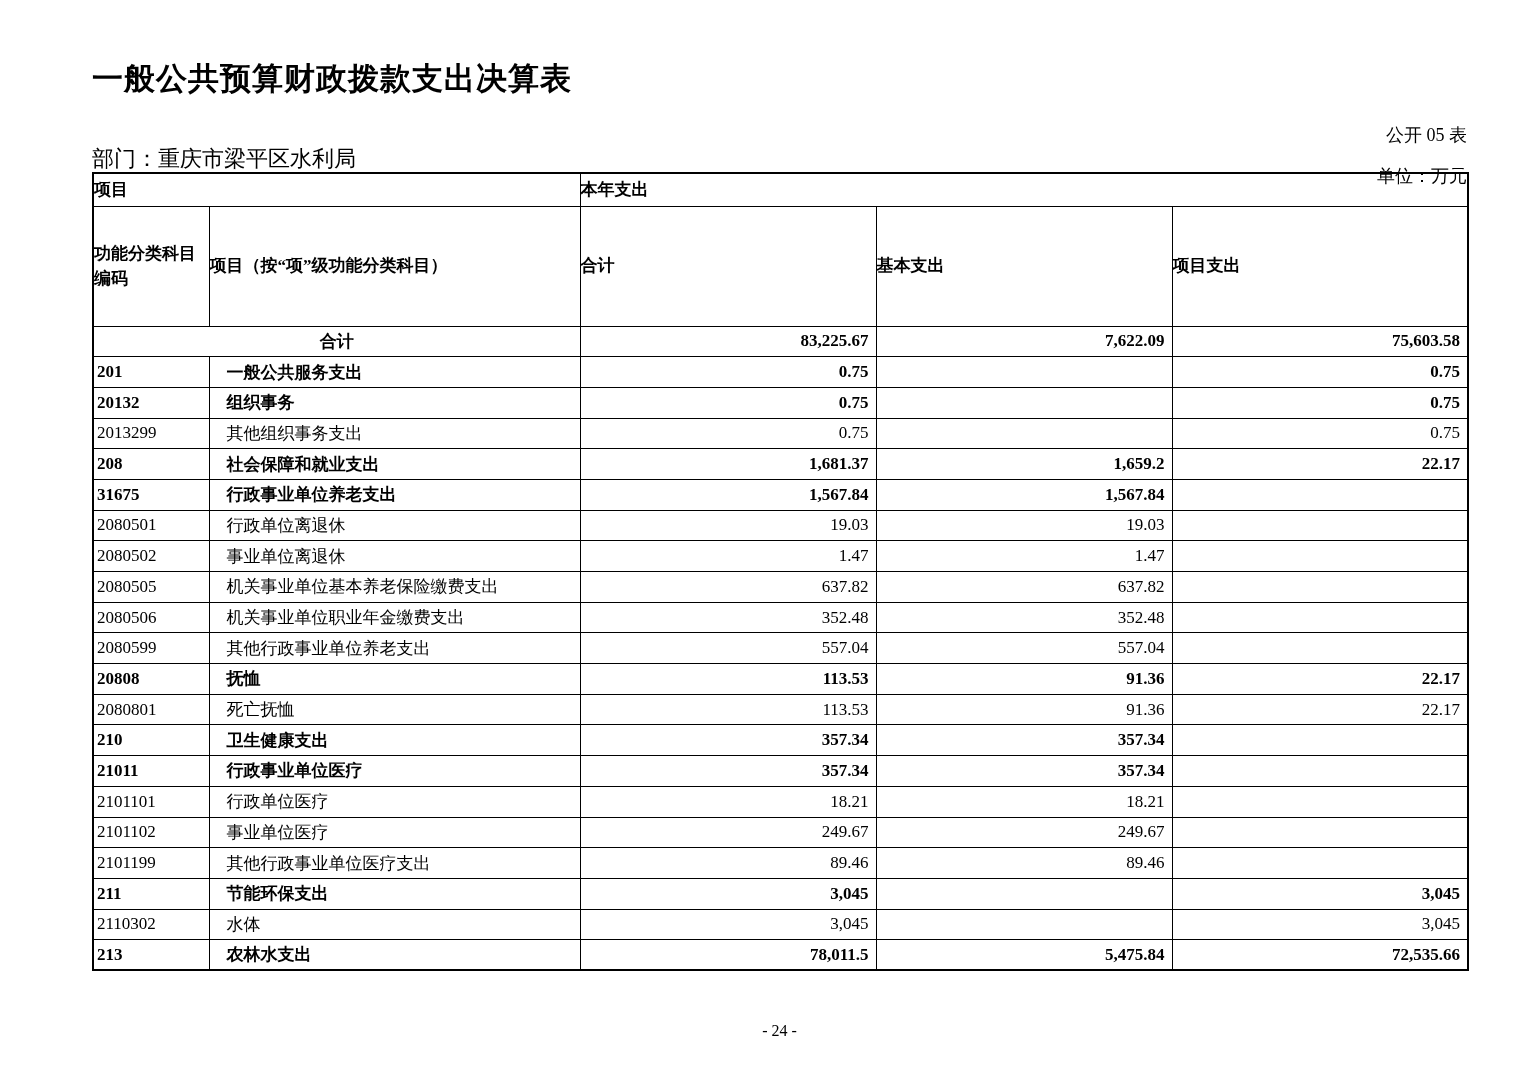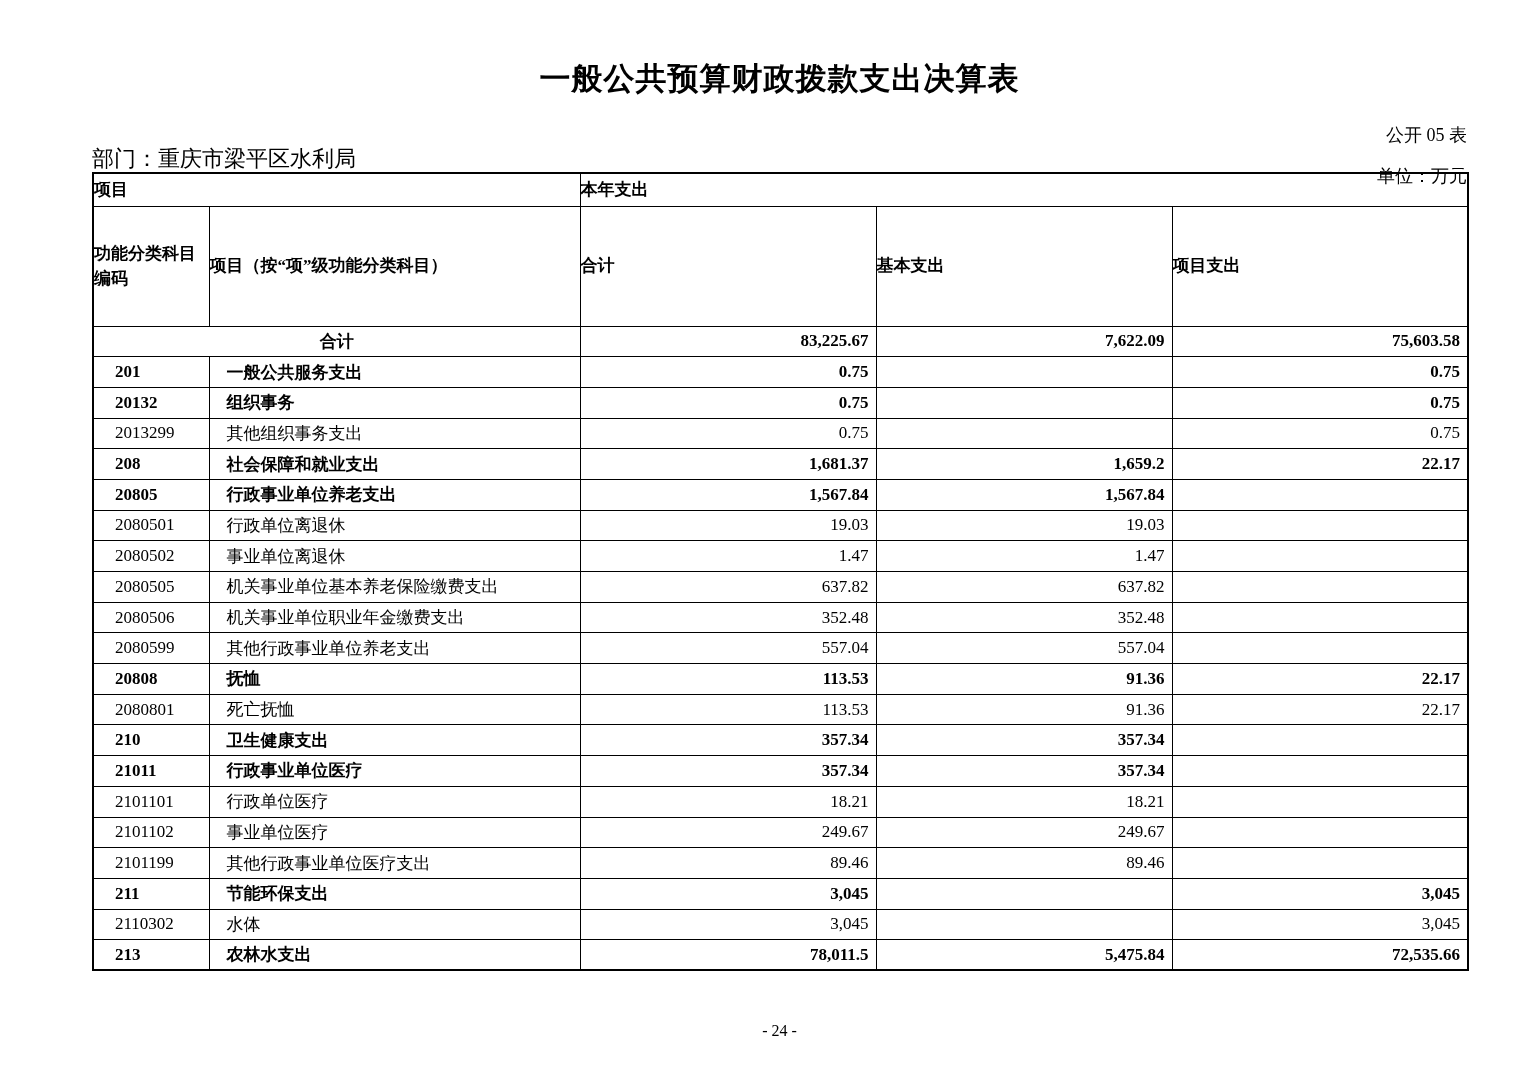--- a/index.html
+++ b/index.html
@@ -6,21 +6,20 @@
   html, body { background: #ffffff; }
   body {
     width: 1515px; height: 1069px;
     position: relative;
     font-family: "Liberation Serif", "DejaVu Serif", serif;
     color: #000000;
   }
   .page-title {
     position: absolute;
     left: 92px; top: 58px; width: 1375px;
-    text-align: center;
     font-size: 31px;
     font-weight: bold;
     letter-spacing: 1px;
   }
   .meta-table-code {
     position: absolute;
     right: 48px; top: 103px;
     font-size: 18px;
     margin-top: 20px;
   }
@@ -51,21 +50,21 @@
     white-space: nowrap;
   }
   .fin-table th {
     font-weight: bold;
     text-align: left;
     line-height: 1.5;
   }
   tr.hdr-group { height: 33px; }
   tr.hdr-cols { height: 120px; }
   tr.data-row { height: 30.7px; }
-  td.cell-code { text-align: left; padding-left: 21px; }
+  td.cell-code { text-align: left; padding-left: 3px; }
   td.cell-name { text-align: left; padding-left: 17px; }
   td.cell-name.merged { text-align: center; padding-left: 0; }
   td.cell-num { text-align: right; padding-right: 7px; }
   tr.bold td { font-weight: bold; }
   .page-number {
     position: absolute;
     left: 92px; top: 1022px; width: 1375px;
     text-align: center;
     font-size: 16px;
   }
@@ -132,21 +131,21 @@
         <td class="cell-num">0.75</td>
       </tr>
       <tr class="data-row bold">
         <td class="cell-code">208</td>
         <td class="cell-name">社会保障和就业支出</td>
         <td class="cell-num">1,681.37</td>
         <td class="cell-num">1,659.2</td>
         <td class="cell-num">22.17</td>
       </tr>
       <tr class="data-row bold">
-        <td class="cell-code">20805</td>
+        <td class="cell-code">31675</td>
         <td class="cell-name">行政事业单位养老支出</td>
         <td class="cell-num">1,567.84</td>
         <td class="cell-num">1,567.84</td>
         <td class="cell-num"></td>
       </tr>
       <tr class="data-row">
         <td class="cell-code">2080501</td>
         <td class="cell-name">行政单位离退休</td>
         <td class="cell-num">19.03</td>
         <td class="cell-num">19.03</td>

